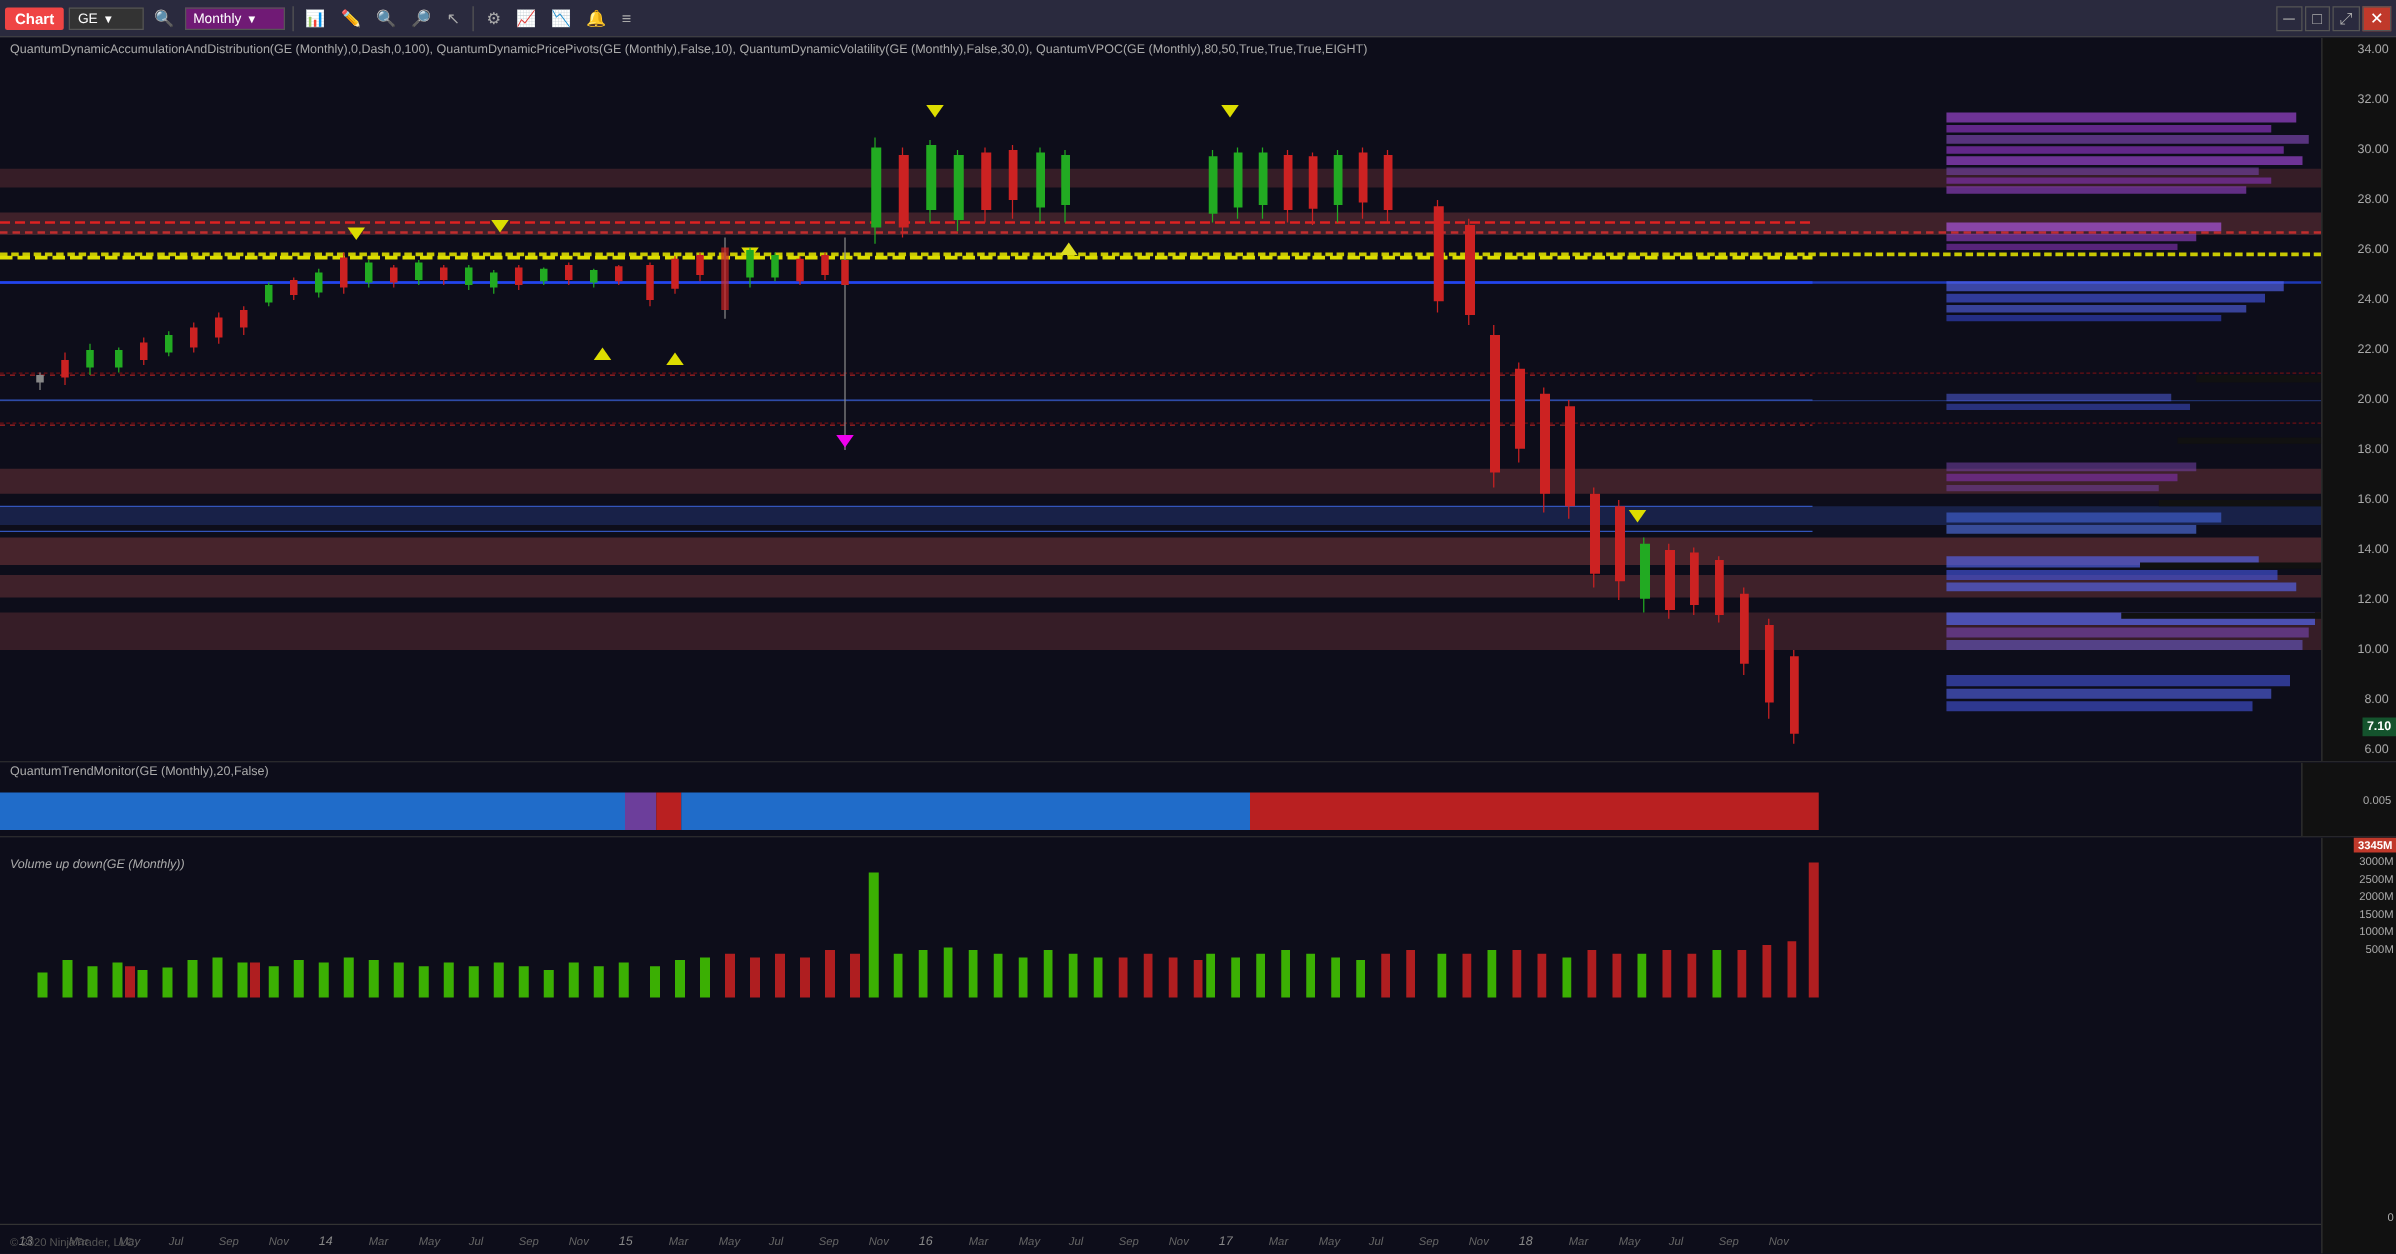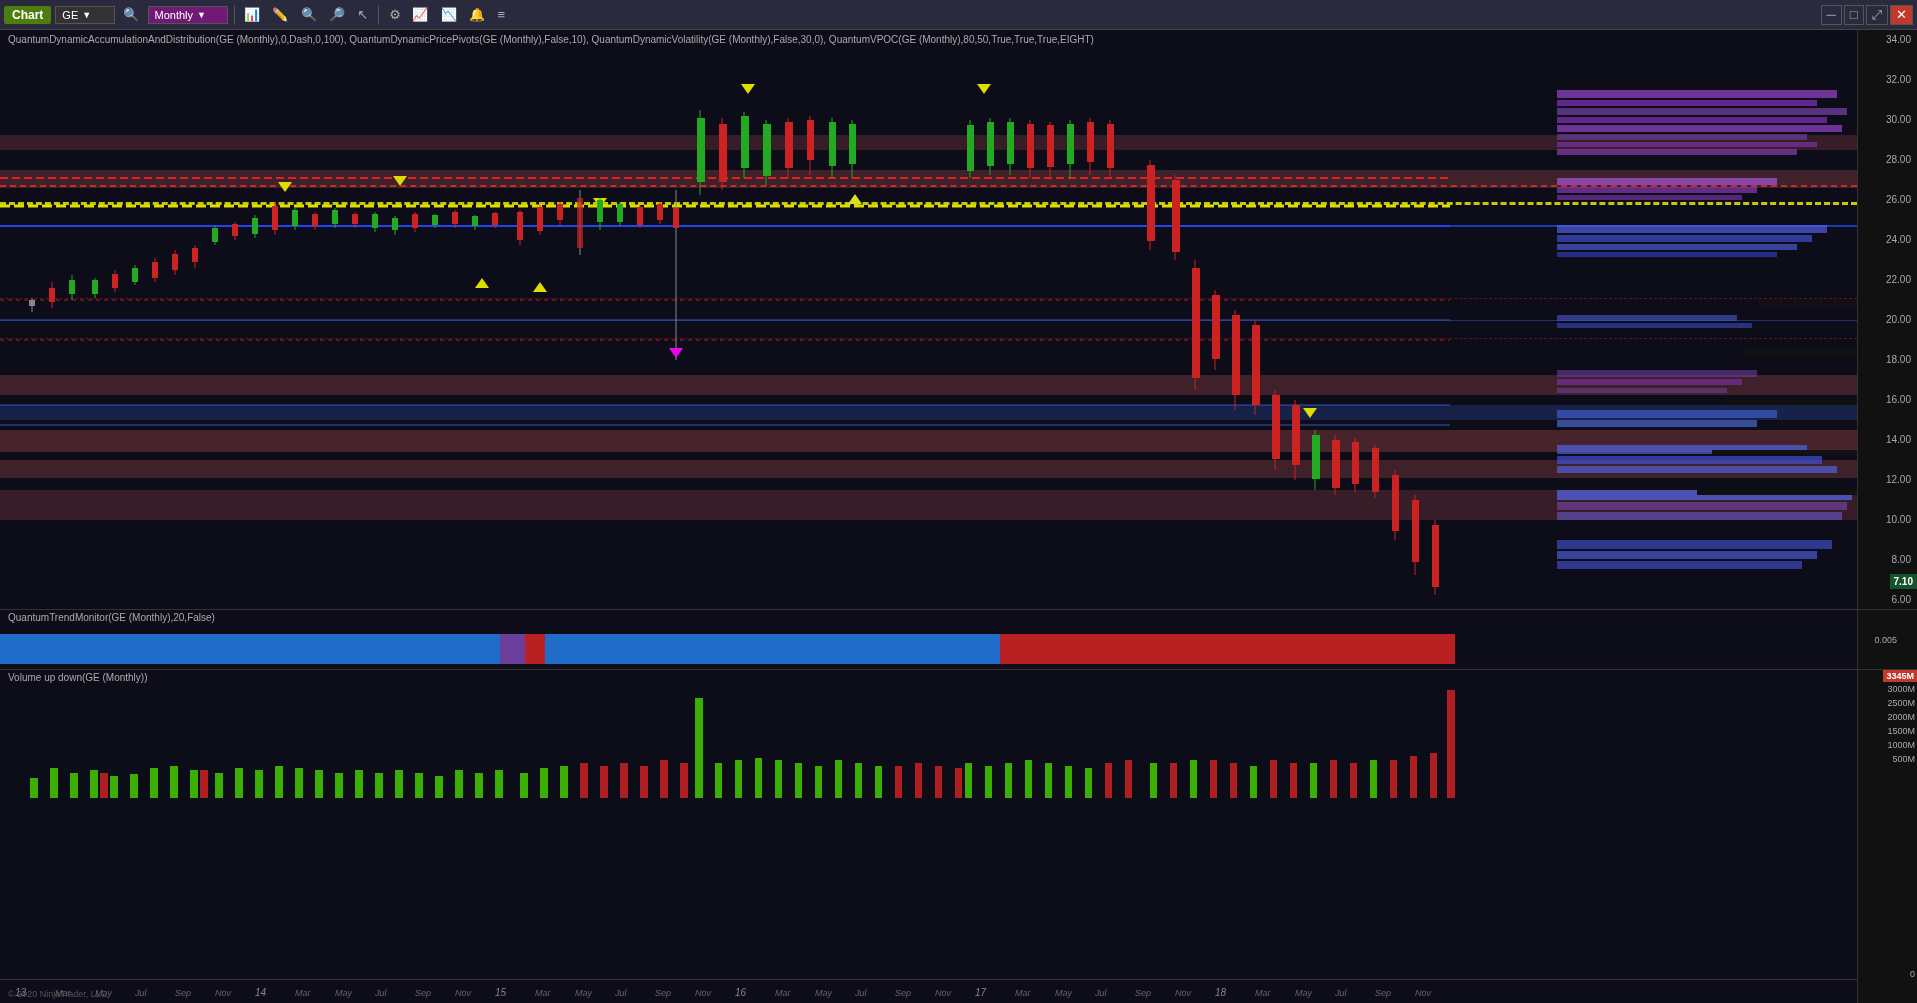--- a/index.html
+++ b/index.html
@@ -5,21 +5,21 @@
     * { margin: 0; padding: 0; box-sizing: border-box; }
     body { background: #1a1a2e; color: #ccc; font-family: Arial, sans-serif; font-size: 11px; overflow: hidden; width: 1917px; height: 1003px; }
 
     
     #toolbar {
       display: flex; align-items: center; height: 30px;
       background: #2a2a3e; border-bottom: 1px solid #444;
       padding: 0 4px; gap: 4px;
     }
     .chart-label {
-      background: #4d7c0f; color: white; padding: 2px 8px;
+      background: #ef4444; color: white; padding: 2px 8px;
       font-weight: bold; font-size: 12px; border-radius: 2px;
     }
     .symbol-box {
       background: #333; border: 1px solid #555; color: #fff;
       padding: 2px 6px; font-size: 11px; min-width: 60px;
       display: flex; align-items: center; gap: 4px;
     }
     .timeframe-box {
       background: #701a75; border: 1px solid #555; color: #fff;
       padding: 2px 6px; font-size: 11px; min-width: 80px;
@@ -80,22 +80,22 @@
     #trend-bar-area {
       position: absolute; left: 0; top: 20px; right: 60px; bottom: 4px;
     }
 
     
     #volume-panel {
       position: relative; flex: 1;
       background: #0d0d1a; overflow: hidden;
     }
     #volume-label {
-      position: absolute; top: 2px; left: 8px;
-      font-size: 10px; color: #aaa; z-index: 10;
+      position: absolute; top: 16px; left: 8px;
+      font-size: 10px; color: #aaa; z-index: 10; font-style: italic;
     }
     #volume-axis {
       position: absolute; right: 0; top: 0; bottom: 0; width: 60px;
       background: #111; border-left: 1px solid #333;
     }
     #date-axis {
       position: absolute; bottom: 0; left: 0; right: 60px; height: 20px;
       display: flex; align-items: center; font-style: italic;
     }
 
@@ -436,21 +436,21 @@
       <div class="price-tick">8.00</div>
       <div class="price-tick">6.00</div>
 
       <div style="position:absolute; bottom:20px; right:0; background:#14532d; color:white; font-size:10px; padding:2px 4px; font-weight:bold;">7.10</div>
     </div>
   </div>
 
   <div id="trend-panel">
     <div id="trend-label">QuantumTrendMonitor(GE (Monthly),20,False)</div>
 
-    <div style="position:absolute; right:0; top:0; bottom:0; width:60px; background:#111; border-left:1px solid #333; display:flex; align-items:center; justify-content:flex-end; padding-right:20px;">
+    <div style="position:absolute; right:0; top:0; bottom:0; width:76px; background:#111; border-left:1px solid #333; display:flex; align-items:center; justify-content:flex-end; padding-right:4px;">
       <span style="font-size:9px; color:#aaa;">0.005</span>
     </div>
     <div id="trend-bar-area">
       <svg width="100%" height="100%">
 
         <rect x="0" y="4" width="500" height="30" fill="#2277dd" opacity="0.9"></rect>
 
         <rect x="500" y="4" width="25" height="30" fill="#7744aa" opacity="0.9"></rect>
         <rect x="525" y="4" width="20" height="30" fill="#cc2222" opacity="0.9"></rect>
 

